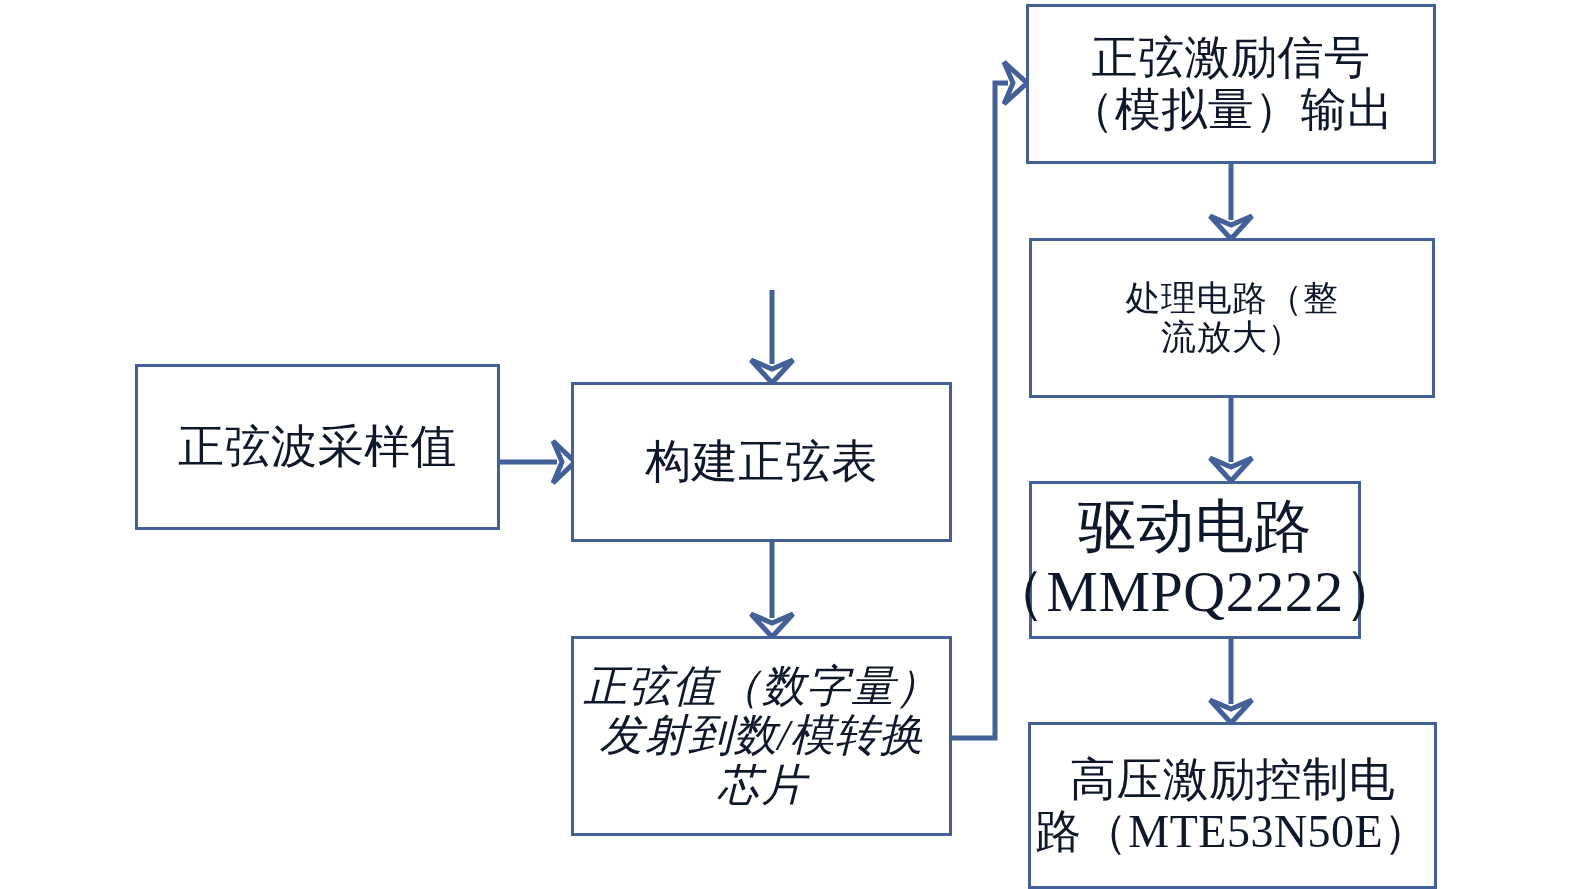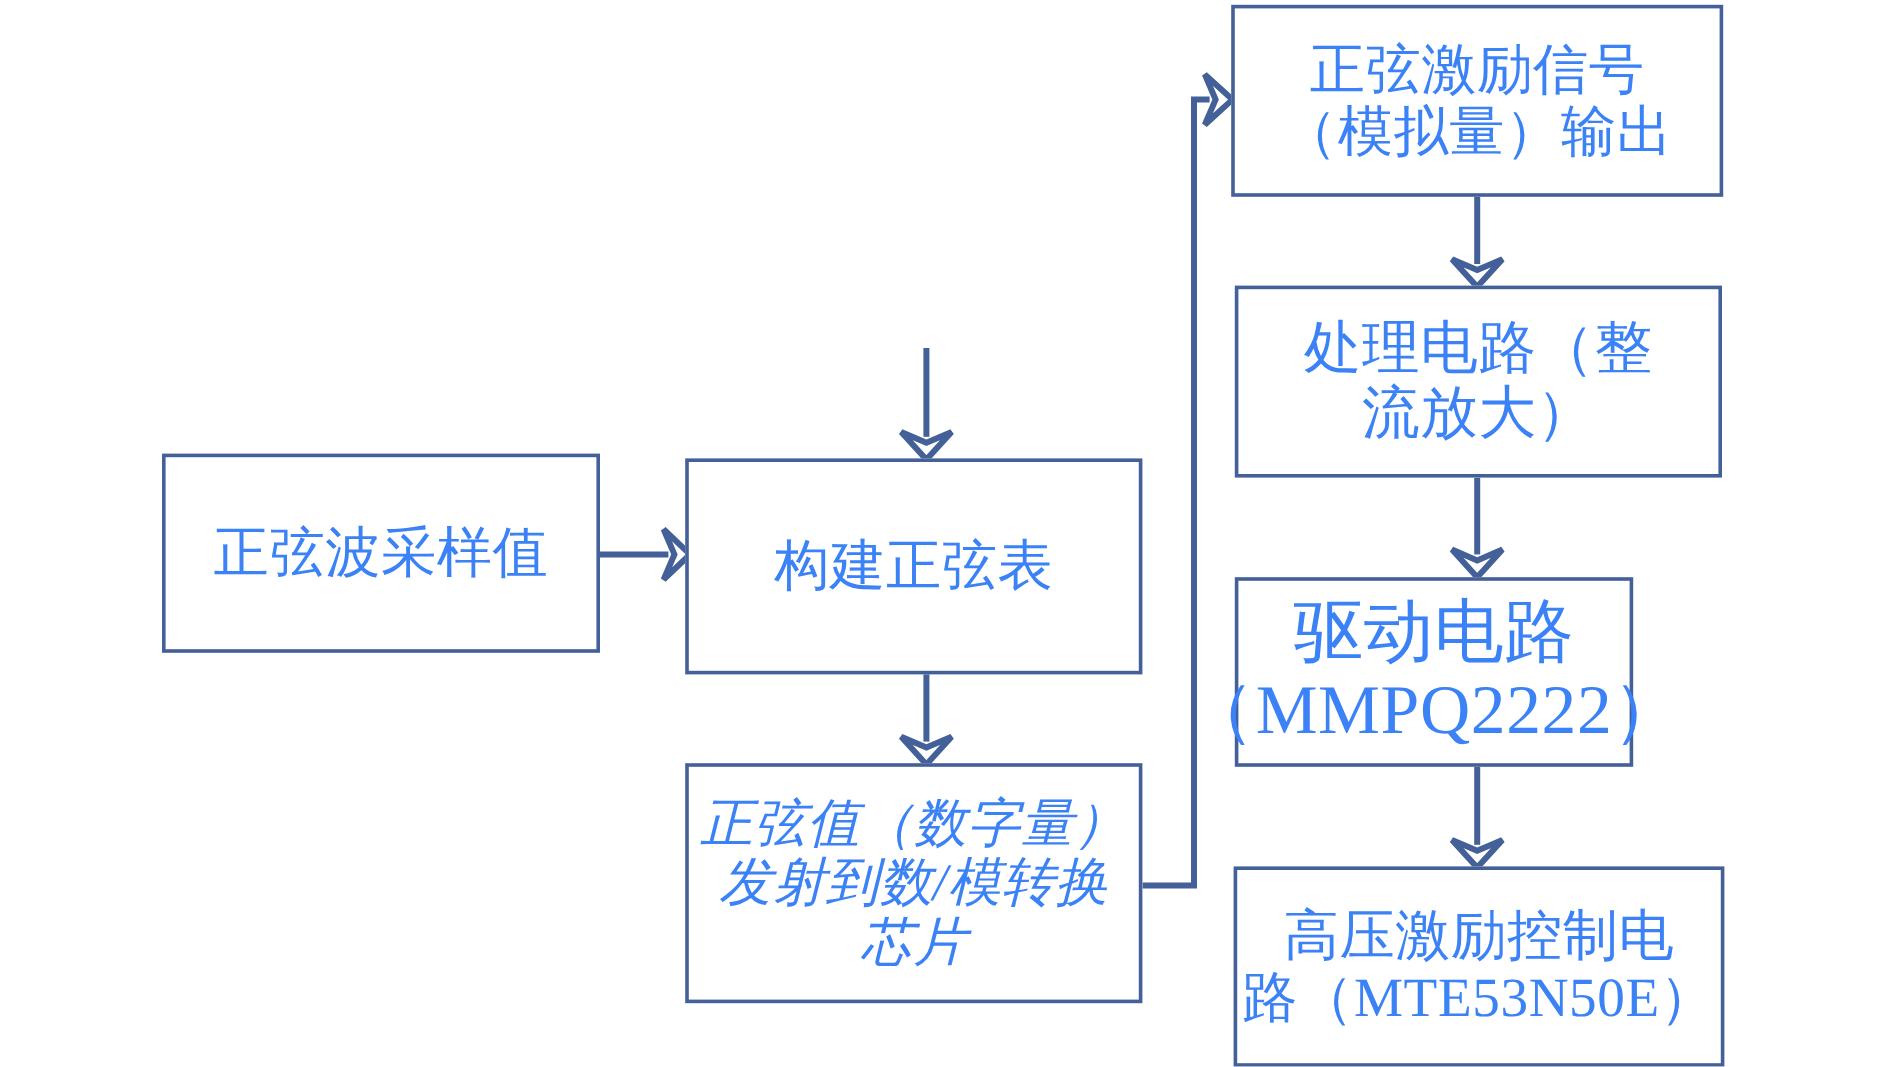--- a/index.html
+++ b/index.html
@@ -17,32 +17,32 @@
   }
   .node {
     position: absolute;
     box-sizing: border-box;
     border: 3px solid #436098;
     background: #ffffff;
     display: flex;
     align-items: center;
     justify-content: center;
     text-align: center;
-    color: #3b82f6;
+    color: #0f172a;
     line-height: 1.12;
     letter-spacing: 0.5px;
     white-space: pre-line;
   }
   
-  #node-sine-sample   { left:135px;  top:378px; width:365px; height:166px; font-size:46px; }
+  #node-sine-sample   { left:135px;  top:364px; width:365px; height:166px; font-size:46px; }
   #node-ctrl-timing   { left:571px;  top:122px; width:381px; height:168px; font-size:46px; }
-  #node-build-table   { left:571px;  top:382px; width:381px; height:180px; font-size:46px; }
+  #node-build-table   { left:571px;  top:382px; width:381px; height:160px; font-size:46px; }
   #node-dac-send      { left:571px;  top:636px; width:381px; height:200px; font-size:44px;font-style:italic; }
   #node-sine-out      { left:1026px; top:4px;   width:410px; height:160px; font-size:46px; }
-  #node-process-ckt   { left:1029px; top:238px; width:406px; height:160px; font-size:48px; }
+  #node-process-ckt   { left:1029px; top:238px; width:406px; height:160px; font-size:35px; }
   #node-driver-ckt    { left:1029px; top:481px; width:332px; height:158px; font-size:58px; }
   #node-hv-ckt        { left:1028px; top:722px; width:409px; height:167px; font-size:46px; }
 
   .conn {
     position: absolute;
     left: 0; top: 0;
     width: 1575px;
     height: 889px;
     pointer-events: none;
     overflow: visible;

